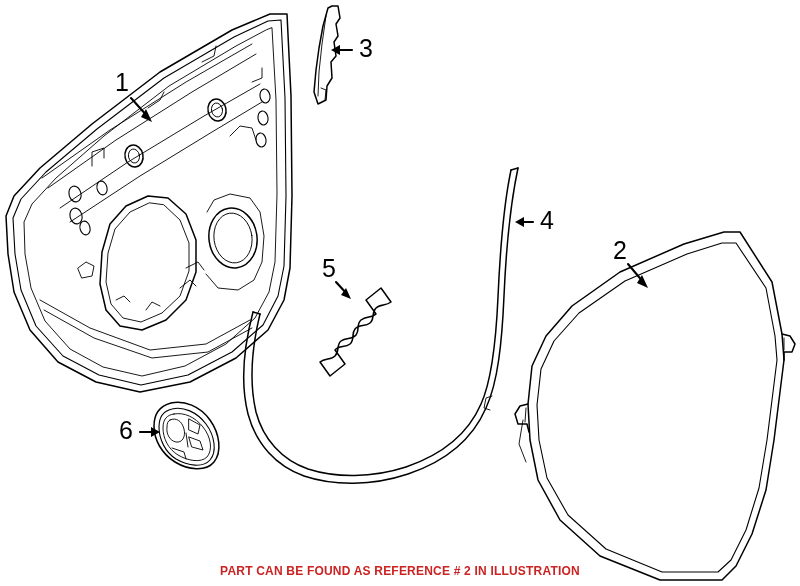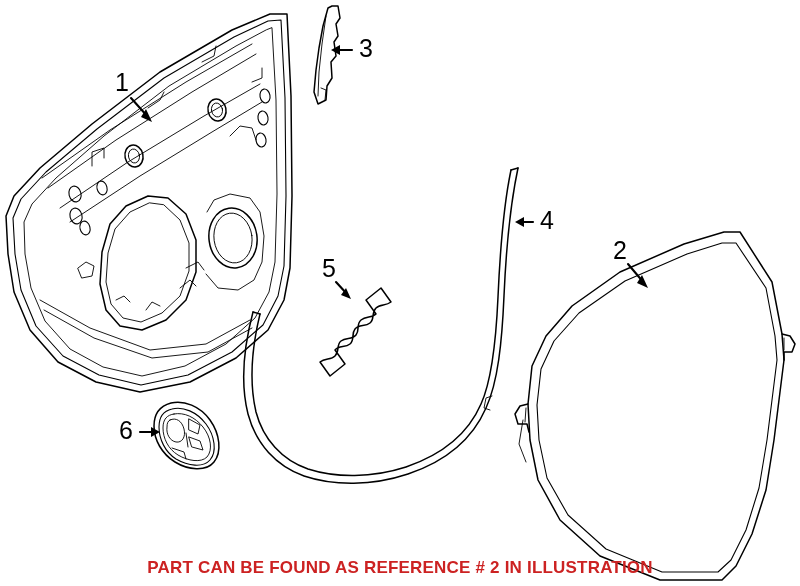--- a/index.html
+++ b/index.html
@@ -66,21 +66,21 @@
     dominant-baseline: middle;
     text-anchor: middle;
   }
   #footer-note {
     position: absolute;
     left: 0;
     right: 0;
     bottom: 8px;
     text-align: center;
     font-family: "Liberation Sans Narrow", "Liberation Sans", sans-serif;
-    font-size: 17px;
+    font-size: 12px;
     font-weight: bold;
     letter-spacing: 0.2px;
     color: #cc2222;
     white-space: nowrap;
   }
 </style>
 </head>
 <body>
 
 <div id="diagram-root">

